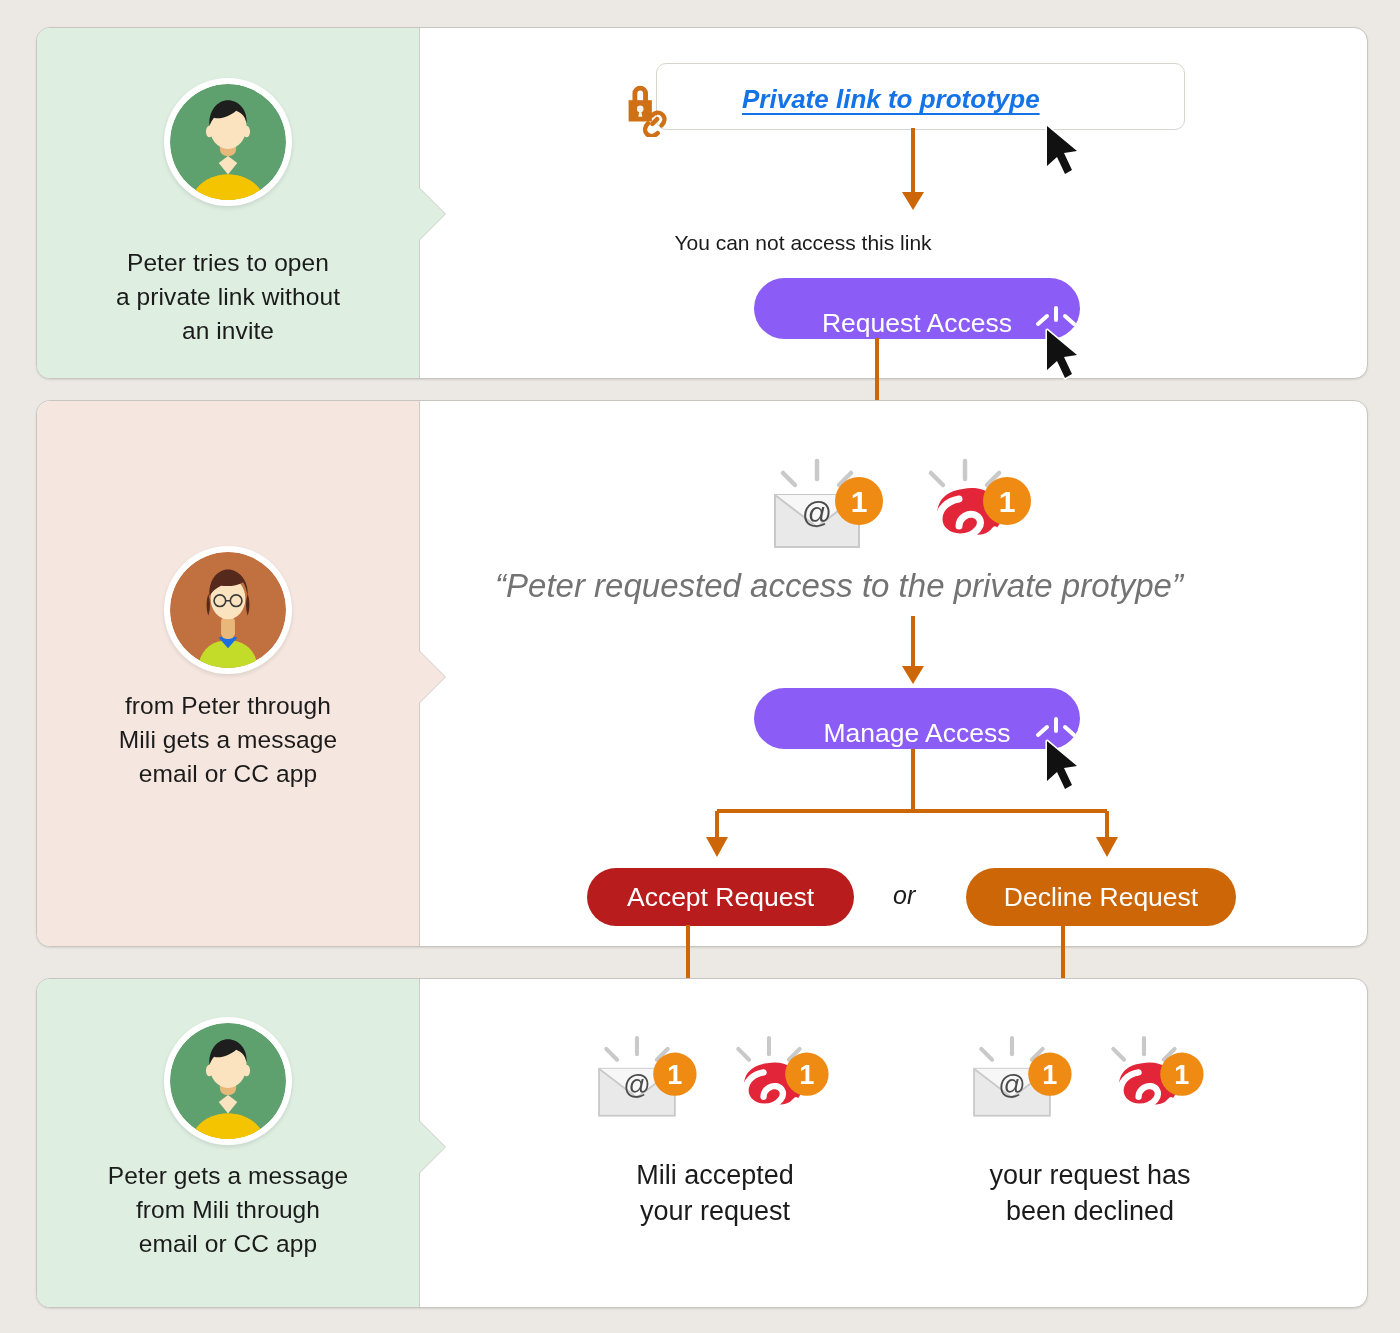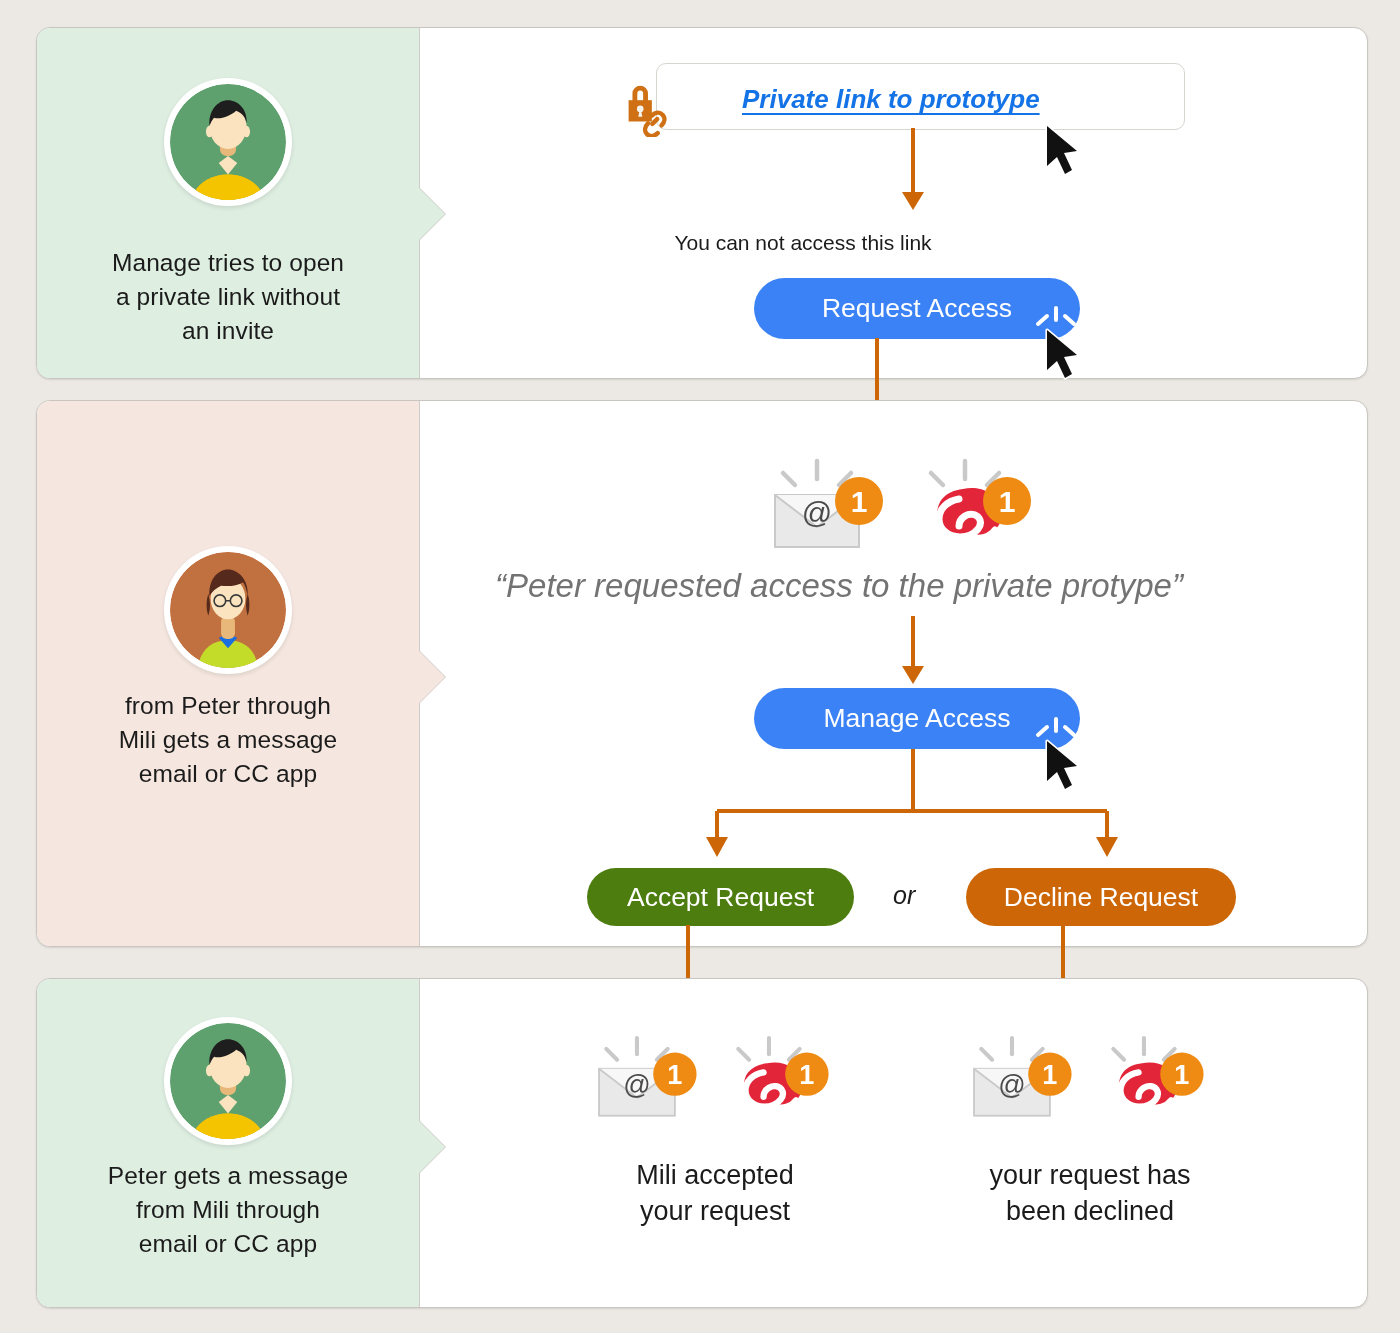--- a/index.html
+++ b/index.html
@@ -142,22 +142,22 @@
     position: absolute;
     border-radius: 999px;
     color: #FFFFFF;
     font-size: 26.5px;
     display: flex;
     align-items: center;
     justify-content: center;
     box-sizing: border-box;
     white-space: nowrap;
   }
-  .pill-blue  { background: #3b82f6; }
-  .pill-green { background: #4d7c0f; }
+  .pill-blue  { background: #8b5cf6; align-items: flex-end; }
+  .pill-green { background: #b91c1c; }
   .pill-orange{ background: #CC6607; }
 
   
   .cursor {
     position: absolute;
     width: 42px;
     height: 56px;
     pointer-events: none;
   }
   .sparkle {
@@ -221,21 +221,21 @@
           <path d="M50 62l-8 6 8 10 8-10z" fill="#FAE3BE"></path>
           <ellipse cx="50" cy="37" rx="16" ry="19" fill="#FAE3BE"></ellipse>
           <path d="M34 36c-1-13 7-22 16-22s17 8 16 20c-1-6-4-9-9-11-4 4-14 8-19 6-2 2-3 5-4 7z" fill="#1E1E1E"></path>
           <ellipse cx="34" cy="41" rx="3" ry="5" fill="#FAE3BE"></ellipse>
           <ellipse cx="66" cy="41" rx="3" ry="5" fill="#FAE3BE"></ellipse>
         </svg>
       </div>
     </div>
 
     <div class="caption" style="top:218px;">
-      <div>Manage tries to open</div>
+      <div>Peter tries to open</div>
       <div>a private link without</div>
       <div>an invite</div>
     </div>
 
     <div class="stage">
       <div class="link-bar"></div>
 
       <div class="lock-icon">
         <svg viewBox="0 0 64 64">
           <path d="M13 26h24v22H13z" fill="#CE7013"></path>

